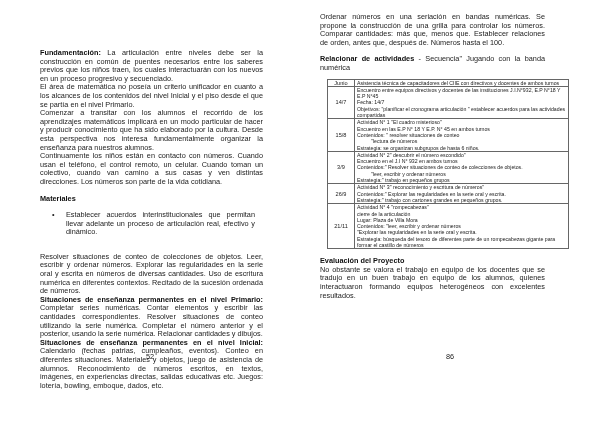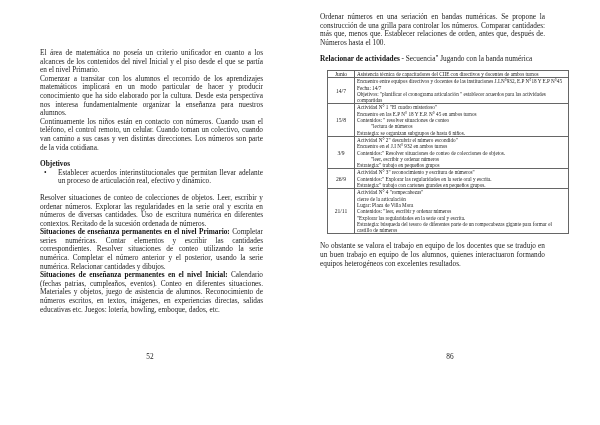--- a/index.html
+++ b/index.html
@@ -1,47 +1,48 @@
 <!DOCTYPE html>
 <html><head>
 <meta charset="utf-8">
 <style>
   html, body { margin:0; padding:0; }
   body { width:600px; height:425px; background:#ffffff; position:relative; overflow:hidden;
          font-family:"Liberation Sans", sans-serif; color:#222; }
-  .page { position:absolute; top:0; height:425px;font-family:Liberation Serif, serif; }
+  .page { position:absolute; top:0; height:425px; }
   .page.left { left:0; width:300px; }
   .page.right { left:300px; width:300px; }
   .col { position:absolute; font-size:7.3px; line-height:8.6px; text-align:justify; }
   .left .col { left:40px; top:49px; width:223px; }
   .right .col { left:20px; top:13px; width:225px; }
   p { margin:0; }
   b { font-weight:bold; color:#111; }
   .h { font-weight:bold; color:#111; }
   .gap { height:8px; }
-  ul { margin:0; padding:0 0 0 18px; list-style:none; }
+  ul { margin:8px; padding:0 0 0 18px; list-style:none; }
   ul li { position:relative; }
   ul li::before { content:"\2022"; position:absolute; left:-14px; }
   .pageno { position:absolute; top:352px; width:100%; text-align:center; font-size:7.3px; }
   table { border-collapse:collapse; width:242px; margin:6px 0 0 7px; font-size:5.2px; line-height:6.3px; }
   td { border:1px solid #666; vertical-align:middle; padding:0 2px; text-align:left; }
   td.date { width:22px; text-align:center; font-size:5.6px; }
   td.desc { text-align:left; }
   .ind { padding-left:14px; }
 </style>
 </head>
 <body>
 
 <div class="page left">
   <div class="col">
+    <p><b>Fundamentación:</b><span> La articulación entre niveles debe ser la construcción en común de puentes necesarios entre los saberes previos que los niños traen, los cuales interactuarán con los nuevos en un proceso progresivo y secuenciado.</span></p>
     <p>El área de matemática no poseía un criterio unificador en cuanto a los alcances de los contenidos del nivel Inicial y el piso desde el que se partía en el nivel Primario.</p>
     <p>Comenzar a transitar con los alumnos el recorrido de los aprendizajes matemáticos implicará en un modo particular de hacer y producir conocimiento que ha sido elaborado por la cultura. Desde esta perspectiva nos interesa fundamentalmente organizar la enseñanza para nuestros alumnos.</p>
     <p>Continuamente los niños están en contacto con números. Cuando usan el teléfono, el control remoto, un celular. Cuando toman un colectivo, cuando van camino a sus casas y ven distintas direcciones. Los números son parte de la vida cotidiana.</p>
     <div class="gap"></div>
-    <p class="h">Objetivos</p>
+    <p class="h">Materiales</p>
     <ul>
       <li>Establecer acuerdos interinstitucionales que permitan llevar adelante un proceso de articulación real, efectivo y dinámico.</li>
     </ul>
     <div class="gap"></div>
     <p>Resolver situaciones de conteo de colecciones de objetos. Leer, escribir y ordenar números. Explorar las regularidades en la serie oral y escrita en números de diversas cantidades. Uso de escritura numérica en diferentes contextos. Recitado de la sucesión ordenada de números.</p>
     <p><b>Situaciones de enseñanza permanentes en el nivel Primario:</b><span> Completar series numéricas. Contar elementos y escribir las cantidades correspondientes. Resolver situaciones de conteo utilizando la serie numérica. Completar el número anterior y el posterior, usando la serie numérica. Relacionar cantidades y dibujos.</span></p>
     <p><b>Situaciones de enseñanza permanentes en el nivel Inicial:</b><span> Calendario (fechas patrias, cumpleaños, eventos). Conteo en diferentes situaciones. Materiales y objetos, juego de asistencia de alumnos. Reconocimiento de números escritos, en textos, imágenes, en experiencias directas, salidas educativas etc. Juegos: lotería, bowling, emboque, dados, etc.</span></p>
   </div>
   <div class="pageno">52</div>
 </div>
@@ -102,16 +103,17 @@
           <div>cierre de la articulación</div>
           <div>Lugar: Plaza de Villa Mora</div>
           <div>Contenidos: "leer, escribir y ordenar números</div>
           <div>"Explorar las regularidades en la serie oral y escrita.</div>
           <div>Estrategia: búsqueda del tesoro de diferentes parte de un rompecabezas gigante para formar el castillo de números</div>
         </td>
       </tr>
     </tbody>
       </table>
     <div class="gap"></div>
+    <p class="h">Evaluación del Proyecto</p>
     <p>No obstante se valora el trabajo en equipo de los docentes que se tradujo en un buen trabajo en equipo de los alumnos, quienes interactuaron formando equipos heterogéneos con excelentes resultados.</p>
   </div>
   <div class="pageno">86</div>
 </div>
 
 </body></html>

